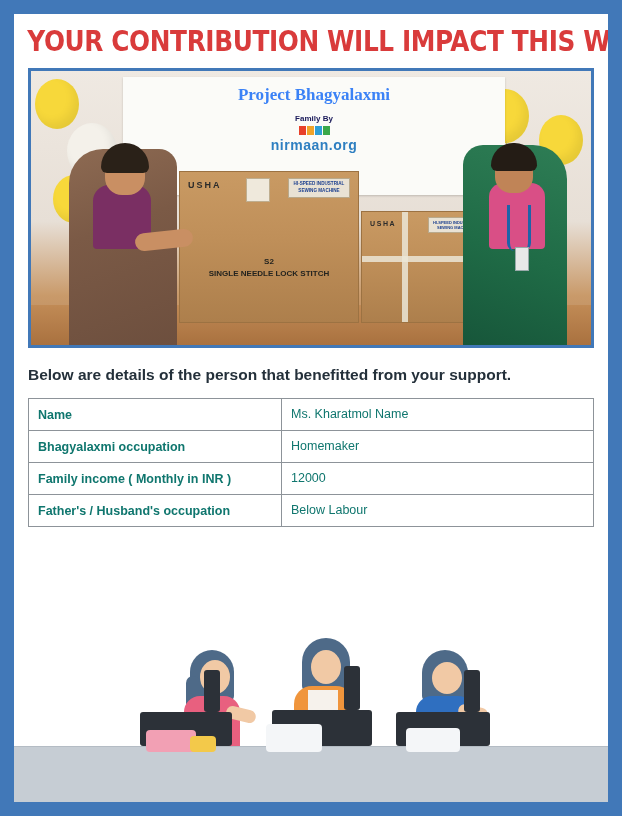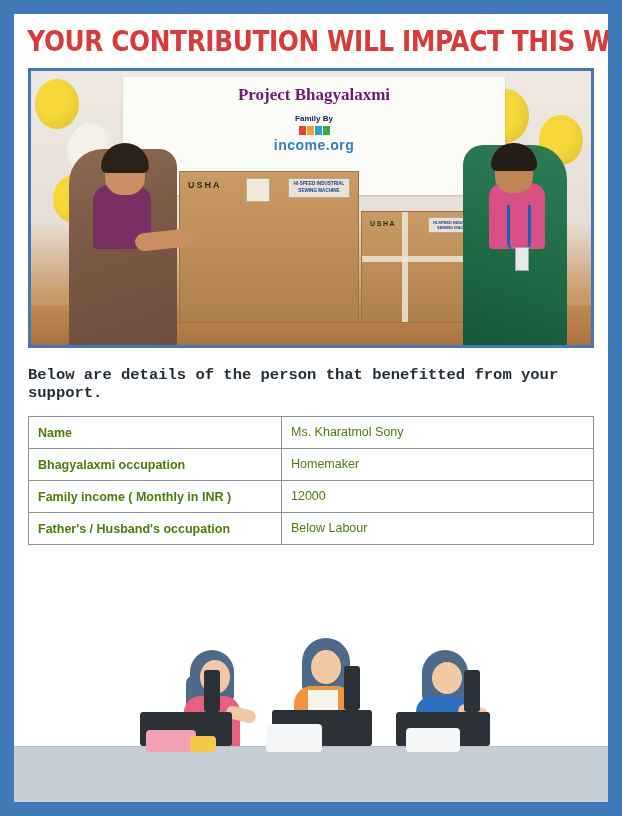--- a/index.html
+++ b/index.html
@@ -69,21 +69,21 @@
     height: 118px;
     background: #fbfbf8;
     box-shadow: 0 1px 2px rgba(0,0,0,0.18);
     text-align: center;
     padding-top: 8px;
     box-sizing: border-box;
   }
   .banner .b1 {
     font-family: "Liberation Serif", serif;
     font-size: 17px;
-    color: #701a75;
+    color: #3b82f6;
     font-weight: bold;
   }
   .banner .b2 {
     font-family: "Liberation Serif", serif;
     font-size: 12px;
     color: #1a1a5a;
     margin-top: 4px;
     font-weight: bold;
   }
   .banner .b3 {
@@ -333,35 +333,34 @@
     height: 40px;
     background: linear-gradient(#c08a55, #a9713f);
   }
 
   
   .subhead {
     margin: 18px 14px 8px 14px;
     font-size: 15.5px;
     font-weight: bold;
     color: #24303a;
-    font-family: Liberation Mono, monospace;
   }
 
   
   table.details {
     margin: 14px 14px 0 14px;
     width: 566px;
     border-collapse: collapse;
     table-layout: fixed;
   }
   table.details td {
     border: 1px solid #8d9399;
     padding: 7px 9px;
     font-size: 12.5px;
-    color: #4d7c0f;
+    color: #0f766e;
     vertical-align: middle;
   }
   table.details td.k {
     width: 234px;
     font-weight: bold;
   }
   table.details td.v {
     font-weight: normal;
     line-height: 1.35;
   }
@@ -435,36 +434,40 @@
       <div class="banner">
         <div class="b1">Project Bhagyalaxmi</div>
         <div class="b3">Family By</div>
         <div class="logo-row">
           <div class="logo-blocks">
               <i></i>
               <i></i>
               <i></i>
               <i></i>
             </div>
-          <div class="b4">income.org</div>
+          <div class="b4">nirmaan.org</div>
         </div>
       </div>
 
       <div class="floor"></div>
 
       <div class="sari-left"></div>
       <div class="blouse-left"></div>
       <div class="head-left"></div>
       <div class="hair-left"></div>
 
       <div class="box box-main">
         <div class="blabel">USHA</div>
         <div class="white-sq"></div>
         <div class="bbadge">HI-SPEED INDUSTRIAL
 SEWING MACHINE</div>
+        <div class="bcenter">
+          <div>S2</div>
+          <div>SINGLE NEEDLE LOCK STITCH</div>
+        </div>
       </div>
       <div class="arm-left"></div>
 
       <div class="box box-small">
         <div class="blabel">USHA</div>
         <div class="bbadge">HI-SPEED INDUSTRIAL
 SEWING MACHINE</div>
         <div class="strap" style="left:0;right:0;top:44px;height:6px;"></div>
         <div class="strap" style="top:0;bottom:0;left:40px;width:6px;"></div>
       </div>
@@ -476,21 +479,21 @@
       <div class="head-right"></div>
       <div class="hair-right"></div>
     </div>
 
     <div class="subhead">Below are details of the person that benefitted from your support.</div>
 
     <table class="details">
       <tbody>
         <tr>
           <td class="k">Name</td>
-          <td class="v">Ms. Kharatmol Sony</td>
+          <td class="v">Ms. Kharatmol Name</td>
         </tr>
         <tr>
           <td class="k">Bhagyalaxmi occupation</td>
           <td class="v">Homemaker</td>
         </tr>
         <tr>
           <td class="k">Family income ( Monthly in INR )</td>
           <td class="v">12000</td>
         </tr>
         <tr>

